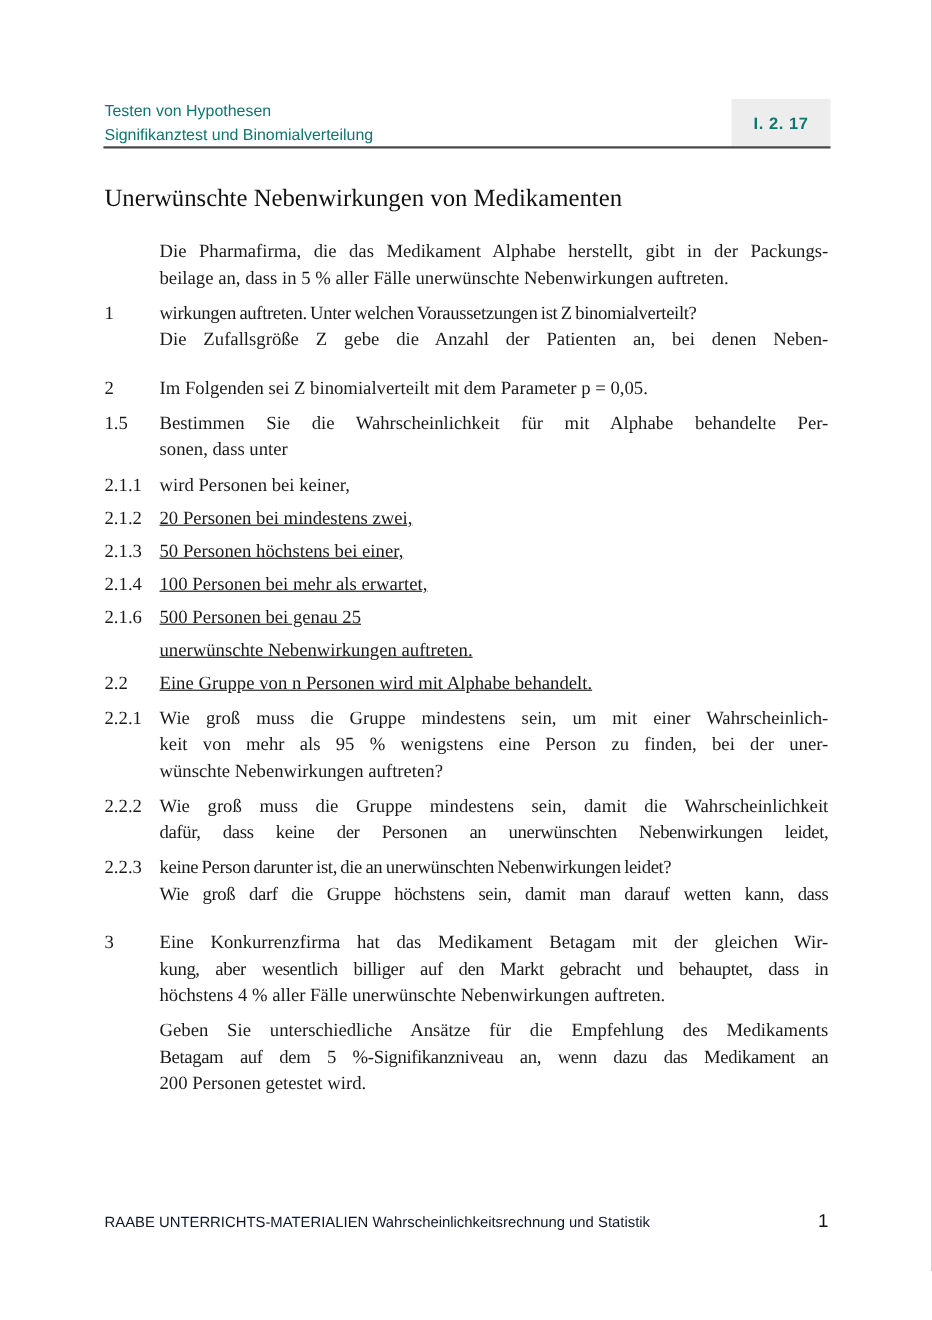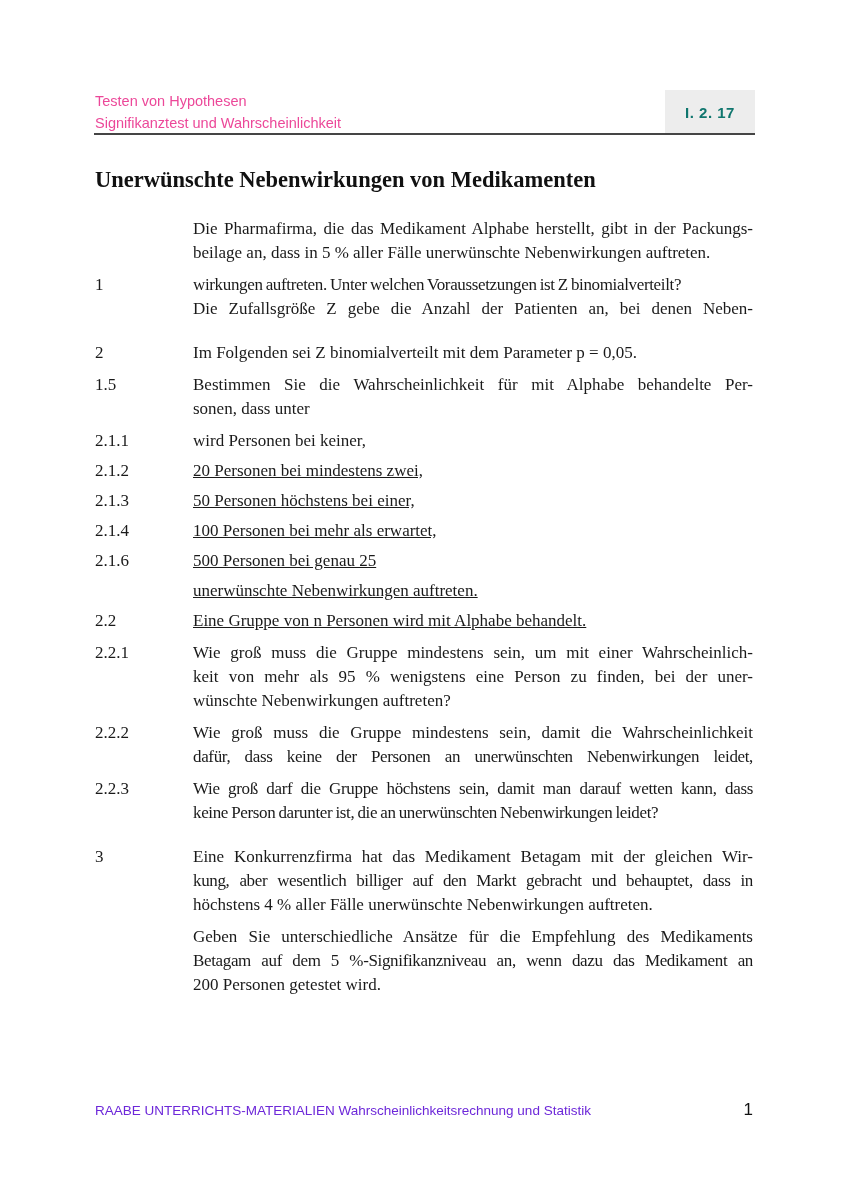--- a/index.html
+++ b/index.html
@@ -9,72 +9,72 @@
     margin:0 auto;
     background:#ffffff;
     color:#1a1a1a;
     font-family:"Liberation Serif", serif;
     overflow:hidden;
   }
   
   .header-text{
     position:absolute;left:95px;top:90px;
     font-family:"Liberation Sans", sans-serif;
-    font-size:14.5px;line-height:22px;color:#ec4899;
+    font-size:14.5px;line-height:22px;color:#0f766e;
   }
   .ref-box{
     position:absolute;left:665px;top:90px;width:90px;height:44px;
     background:#ededed;
     display:flex;align-items:center;justify-content:center;
     font-family:"Liberation Sans", sans-serif;
     font-size:15px;font-weight:700;color:#0f766e;
     letter-spacing:.5px;
   }
   .header-rule{
     position:absolute;left:94px;top:133px;width:661px;height:2px;
     background:#454545;
   }
   
   .doc-title{
     position:absolute;left:95px;top:166px;width:658px;
     margin:0;
-    font-size:22.5px;font-weight:700;line-height:28px;
+    font-size:22.5px;font-weight:400;line-height:28px;
     color:#111;
   }
   
   .content{
     position:absolute;left:95px;top:217px;width:658px;
     font-size:17px;line-height:24px;
   }
   .para{position:relative;}
   .para.indent{padding-left:50px;}
   .para .num{position:absolute;left:0;top:0;}
   .gap-s{margin-top:6px;text-decoration:underline;}
   .gap-m{margin-top:8px;}
   .gap-l{margin-top:20px;}
-  .line{min-height:24px;margin-left:48px;}
+  .line{min-height:24px;}
   .line.j{text-align:justify;text-align-last:justify;}
   .line.tight{letter-spacing:-0.35px;word-spacing:-0.8px;}
   
   .page-footer{
     position:absolute;left:95px;top:1100px;width:658px;
     display:flex;justify-content:space-between;align-items:baseline;
     font-family:"Liberation Sans", sans-serif;
   }
-  .footer-imprint{font-size:13.5px;color:#6d28d9;}
+  .footer-imprint{font-size:13.5px;color:#0f172a;}
   .page-number{font-size:17px;color:#111;}
 </style>
 </head>
 <body>
 
 <div class="page">
 
   <div class="header-text">
     <div>Testen von Hypothesen</div>
-    <div>Signifikanztest und Wahrscheinlichkeit</div>
+    <div>Signifikanztest und Binomialverteilung</div>
   </div>
 
   <div class="ref-box">I. 2. 17</div>
 
   <div class="header-rule"></div>
 
   <h1 class="doc-title">Unerwünschte Nebenwirkungen von Medikamenten</h1>
 
   <main class="content" id="paragraphs">
       <div class="para indent">
@@ -128,22 +128,22 @@
         <div class="line j">keit von mehr als 95 % wenigstens eine Person zu finden, bei der uner-</div>
         <div class="line">wünschte Nebenwirkungen auftreten?</div>
       </div>
       <div class="para indent gap-m">
         <span class="num">2.2.2</span>
         <div class="line j">Wie groß muss die Gruppe mindestens sein, damit die Wahrscheinlichkeit</div>
         <div class="line j tight">dafür, dass keine der Personen an unerwünschten Nebenwirkungen leidet,</div>
       </div>
       <div class="para indent gap-m">
         <span class="num">2.2.3</span>
+        <div class="line tight">keine Person darunter ist, die an unerwünschten Nebenwirkungen leidet?</div>
         <div class="line j tight">Wie groß darf die Gruppe höchstens sein, damit man darauf wetten kann, dass</div>
-        <div class="line tight">keine Person darunter ist, die an unerwünschten Nebenwirkungen leidet?</div>
       </div>
       <div class="para indent gap-l">
         <span class="num">3</span>
         <div class="line j">Eine Konkurrenzfirma hat das Medikament Betagam mit der gleichen Wir-</div>
         <div class="line j tight">kung, aber wesentlich billiger auf den Markt gebracht und behauptet, dass in</div>
         <div class="line">höchstens 4 % aller Fälle unerwünschte Nebenwirkungen auftreten.</div>
       </div>
       <div class="para indent gap-m">
         <div class="line j">Geben Sie unterschiedliche Ansätze für die Empfehlung des Medikaments</div>
         <div class="line j tight">Betagam auf dem 5 %-Signifikanzniveau an, wenn dazu das Medikament an</div>

